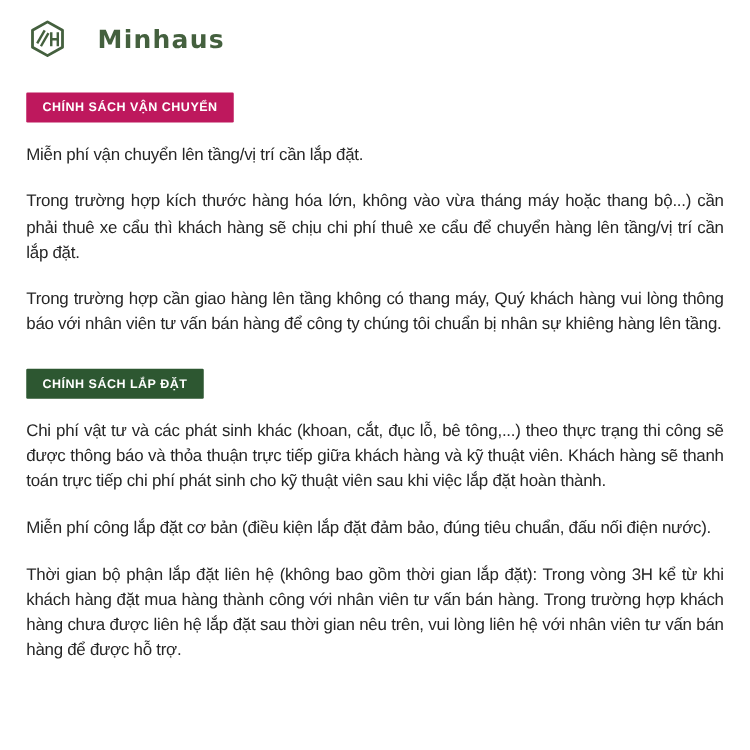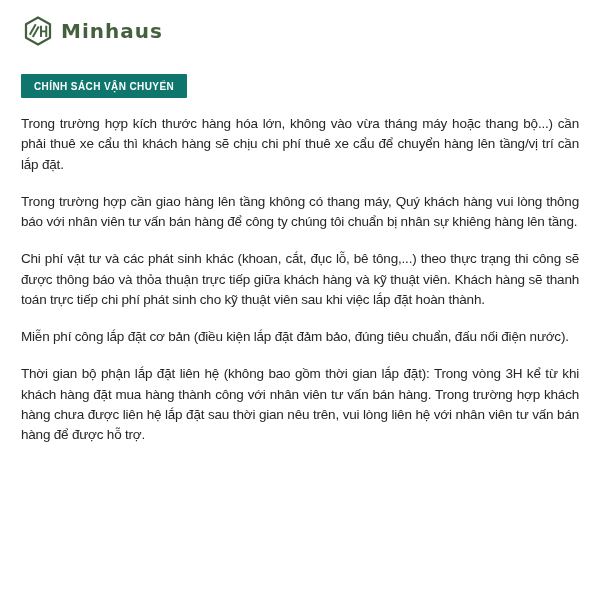--- a/index.html
+++ b/index.html
@@ -10,21 +10,21 @@
     box-sizing: border-box;
     background: #ffffff;
     padding: 14px 21px 10px 21px;
     overflow: hidden;
     font-family: "Liberation Sans", sans-serif;
     color: #232323;
   }
   .logo-row {
     display: flex;
     align-items: center;
-    gap: 8px;
+    gap: 25px;
     margin: 2px 0 20px 2px;
     text-align: right;
   }
   .logo-icon { display: inline-flex; }
   .brand-name {
     font-family: "DejaVu Sans", sans-serif;
     font-size: 20px;
     font-weight: 600;
     color: #44603e;
     letter-spacing: 1px;
@@ -70,26 +70,28 @@
         <path d="M9 25 L17 11" stroke="#44603e" stroke-width="2.6" fill="none"></path>
         <path d="M13 28 L21 14" stroke="#44603e" stroke-width="2.6" fill="none"></path>
         <path d="M24 13 L24 28 M31 13 L31 28 M24 20.5 L31 20.5" stroke="#44603e" stroke-width="2.6" fill="none"></path>
       </svg>
     </span>
     <span class="brand-name">Minhaus</span>
   </div>
 
 
   <div class="section">
-    <span class="badge" style="background: #0f766e; color: rgb(255, 255, 255);">CHÍNH SÁCH VẬN CHUYỂN</span>
+    <span class="badge" style="background: #be185d; color: rgb(255, 255, 255);">CHÍNH SÁCH VẬN CHUYỂN</span>
+    <p class="policy-paragraph">Miễn phí vận chuyển lên tầng/vị trí cần lắp đặt.</p>
     <p class="policy-paragraph">Trong trường hợp kích thước hàng hóa lớn, không vào vừa tháng máy hoặc thang bộ...) cần phải thuê xe cẩu thì khách hàng sẽ chịu chi phí thuê xe cẩu để chuyển hàng lên tầng/vị trí cần lắp đặt.</p>
     <p class="policy-paragraph">Trong trường hợp cần giao hàng lên tầng không có thang máy, Quý khách hàng vui lòng thông báo với nhân viên tư vấn bán hàng để công ty chúng tôi chuẩn bị nhân sự khiêng hàng lên tầng.</p>
   </div>
 
   <div class="section">
+    <span class="badge" style="background: rgb(45, 87, 49); color: rgb(255, 255, 255);">CHÍNH SÁCH LẮP ĐẶT</span>
     <p class="policy-paragraph">Chi phí vật tư và các phát sinh khác (khoan, cắt, đục lỗ, bê tông,...) theo thực trạng thi công sẽ được thông báo và thỏa thuận trực tiếp giữa khách hàng và kỹ thuật viên. Khách hàng sẽ thanh toán trực tiếp chi phí phát sinh cho kỹ thuật viên sau khi việc lắp đặt hoàn thành.</p>
     <p class="policy-paragraph">Miễn phí công lắp đặt cơ bản (điều kiện lắp đặt đảm bảo, đúng tiêu chuẩn, đấu nối điện nước).</p>
     <p class="policy-paragraph">Thời gian bộ phận lắp đặt liên hệ (không bao gồm thời gian lắp đặt): Trong vòng 3H kể từ khi khách hàng đặt mua hàng thành công với nhân viên tư vấn bán hàng. Trong trường hợp khách hàng chưa được liên hệ lắp đặt sau thời gian nêu trên, vui lòng liên hệ với nhân viên tư vấn bán hàng để được hỗ trợ.</p>
   </div>
 
   <div class="section">
     
     
     
   </div>

